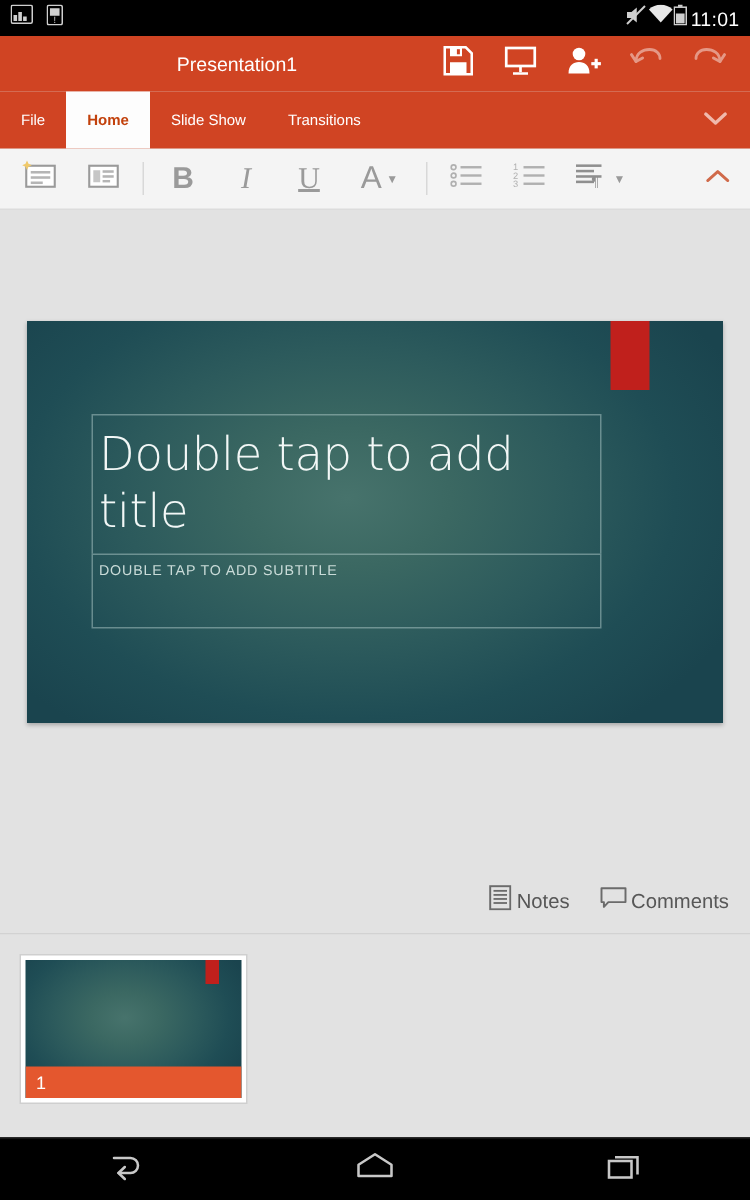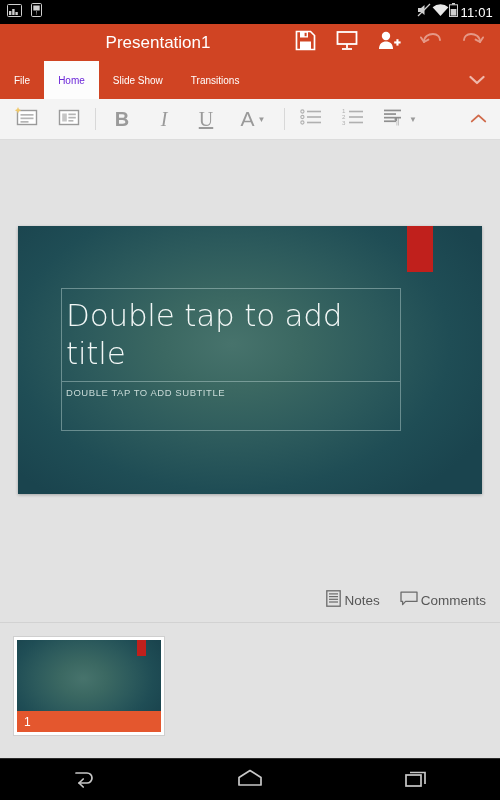--- a/index.html
+++ b/index.html
@@ -21,21 +21,21 @@
   .sb-time { font-size: 13px; color: #fff; letter-spacing: .2px; margin-left: 2px; }
   .sb-ico { display: block; }
 
   
   .titlebar {
     height: 37px; background: #d04423; display: flex; align-items: center;
     position: relative;
   }
   .doc-title {
     position: absolute; left: 0; right: 0; text-align: center;
-    color: #fff; font-size: 17px;
+    color: #fff; font-size: 13px;
     
     padding-right: 184px;
   }
   .tb-actions {
     margin-left: auto; display: flex; align-items: center; gap: 0px;
     padding-right: 6px;
   }
   .tb-btn {
     width: 42px; height: 37px; display: flex; align-items: center;
     justify-content: center; cursor: pointer;
@@ -44,21 +44,21 @@
 
   
   .tabs {
     height: 38px; background: #d04423; display: flex; align-items: stretch;
     position: relative;
   }
   .tab {
     display: flex; align-items: center; padding: 0 14px;
     color: #fff; font-size: 10px; cursor: pointer; white-space: nowrap;
   }
-  .tab.active { background: #fdfdfd; color: #6d28d9; font-weight: normal; }
+  .tab.active { background: #fdfdfd; color: #c2410c; font-weight: bold; }
   .tab-more {
     margin-left: auto; width: 46px; display: flex; align-items: center;
     justify-content: center; cursor: pointer;
   }
 
   
   .toolbar {
     height: 41px; background: #f4f4f4; display: flex; align-items: center;
     border-bottom: 1px solid #dcdcdc; padding-left: 6px;
   }
@@ -79,21 +79,21 @@
   .collapse {
     margin-left: auto; width: 44px; height: 41px; display: flex;
     align-items: center; justify-content: center; cursor: pointer;
   }
 
   
   .canvas {
     background: #e2e2e2; height: 438px; position: relative;
   }
   .slide {
-    position: absolute; left: 18px; top: 86px; width: 464px; height: 268px;
+    position: absolute; left: 18px; top: 74px; width: 464px; height: 268px;
     background:
       radial-gradient(ellipse 62% 72% at 46% 44%, #47736c 0%, #3b6862 24%,
                       #2c5a5c 52%, #1f4d55 76%, #1a444e 100%);
     box-shadow: 0 1px 3px rgba(0,0,0,.28);
     overflow: hidden;
   }
   .slide-accent {
     position: absolute; right: 49px; top: 0; width: 26px; height: 46px;
     background: #c0201c;
   }

